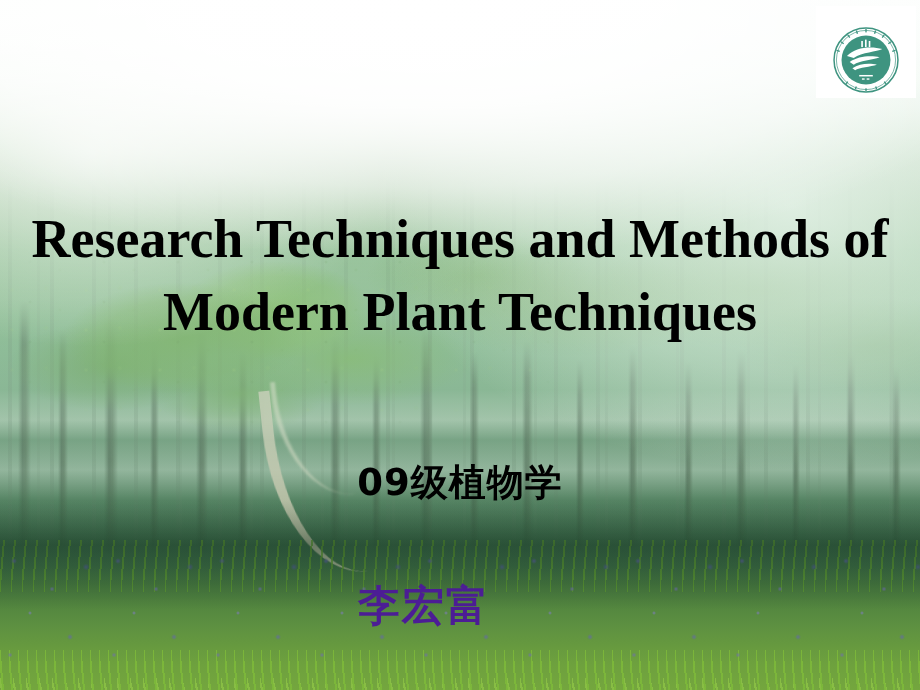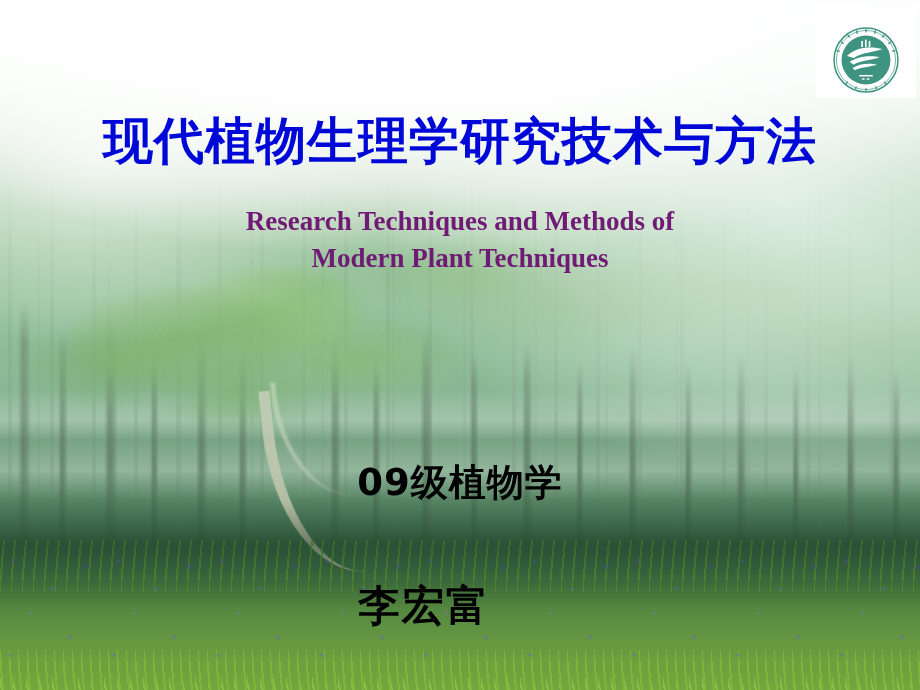--- a/index.html
+++ b/index.html
@@ -186,24 +186,24 @@
     font-weight: bold;
     letter-spacing: 1px;
     color: #0008d8;
     white-space: nowrap;
   }
   #subtitle-en {
     position: absolute;
     left: 0; top: 203px; width: 920px;
     text-align: center;
     font-family: "Liberation Serif", "DejaVu Serif", serif;
-    font-size: 27px;
+    font-size: 54px;
     font-weight: bold;
     line-height: 1.36;
-    color: #701a75;
+    color: #000000;
   }
   #subtitle-en .ln { display: block; white-space: nowrap; }
 
   #class-line {
     position: absolute;
     left: 0; top: 458px; width: 920px;
     text-align: center;
     font-family: "DejaVu Sans", "Liberation Sans", sans-serif;
     font-size: 37px;
     font-weight: bold;
@@ -212,21 +212,21 @@
     white-space: nowrap;
   }
   #presenter-line {
     position: absolute;
     left: 0; top: 578px; width: 848px;
     text-align: center;
     font-family: "DejaVu Sans", "Liberation Sans", sans-serif;
     font-size: 42px;
     font-weight: bold;
     letter-spacing: 2px;
-    color: #000000;
+    color: #4c1d95;
     white-space: nowrap;
   }
 </style>
 </head>
 <body>
 
 <div id="slide">
 
   <div>
     <div class="bg-layer bg-base"></div>
@@ -294,21 +294,20 @@
         <path d="M22 44 C 34 31, 58 29, 74 34 C 66 38, 44 39, 32 47 Z"></path>
         <path d="M26 53 C 38 44, 58 43, 70 46 C 60 50, 40 51, 32 57 Z"></path>
         <path d="M30 62 C 40 55, 56 54, 66 57 C 57 60, 40 61, 34 65 Z"></path>
         <rect x="40" y="72" width="20" height="2.2"></rect>
         <rect x="44" y="77" width="4" height="2"></rect>
         <rect x="51" y="77" width="4" height="2"></rect>
       </g>
     </svg>
   </div>
 
-  <div id="title-cn">现代植物生理学研究技术与方法</div>
 
   <div id="subtitle-en">
     <span class="ln">Research Techniques and Methods of</span>
     <span class="ln">Modern Plant Techniques</span>
   </div>
 
   <div id="class-line">09级植物学</div>
 
   <div id="presenter-line">李宏富</div>
 

